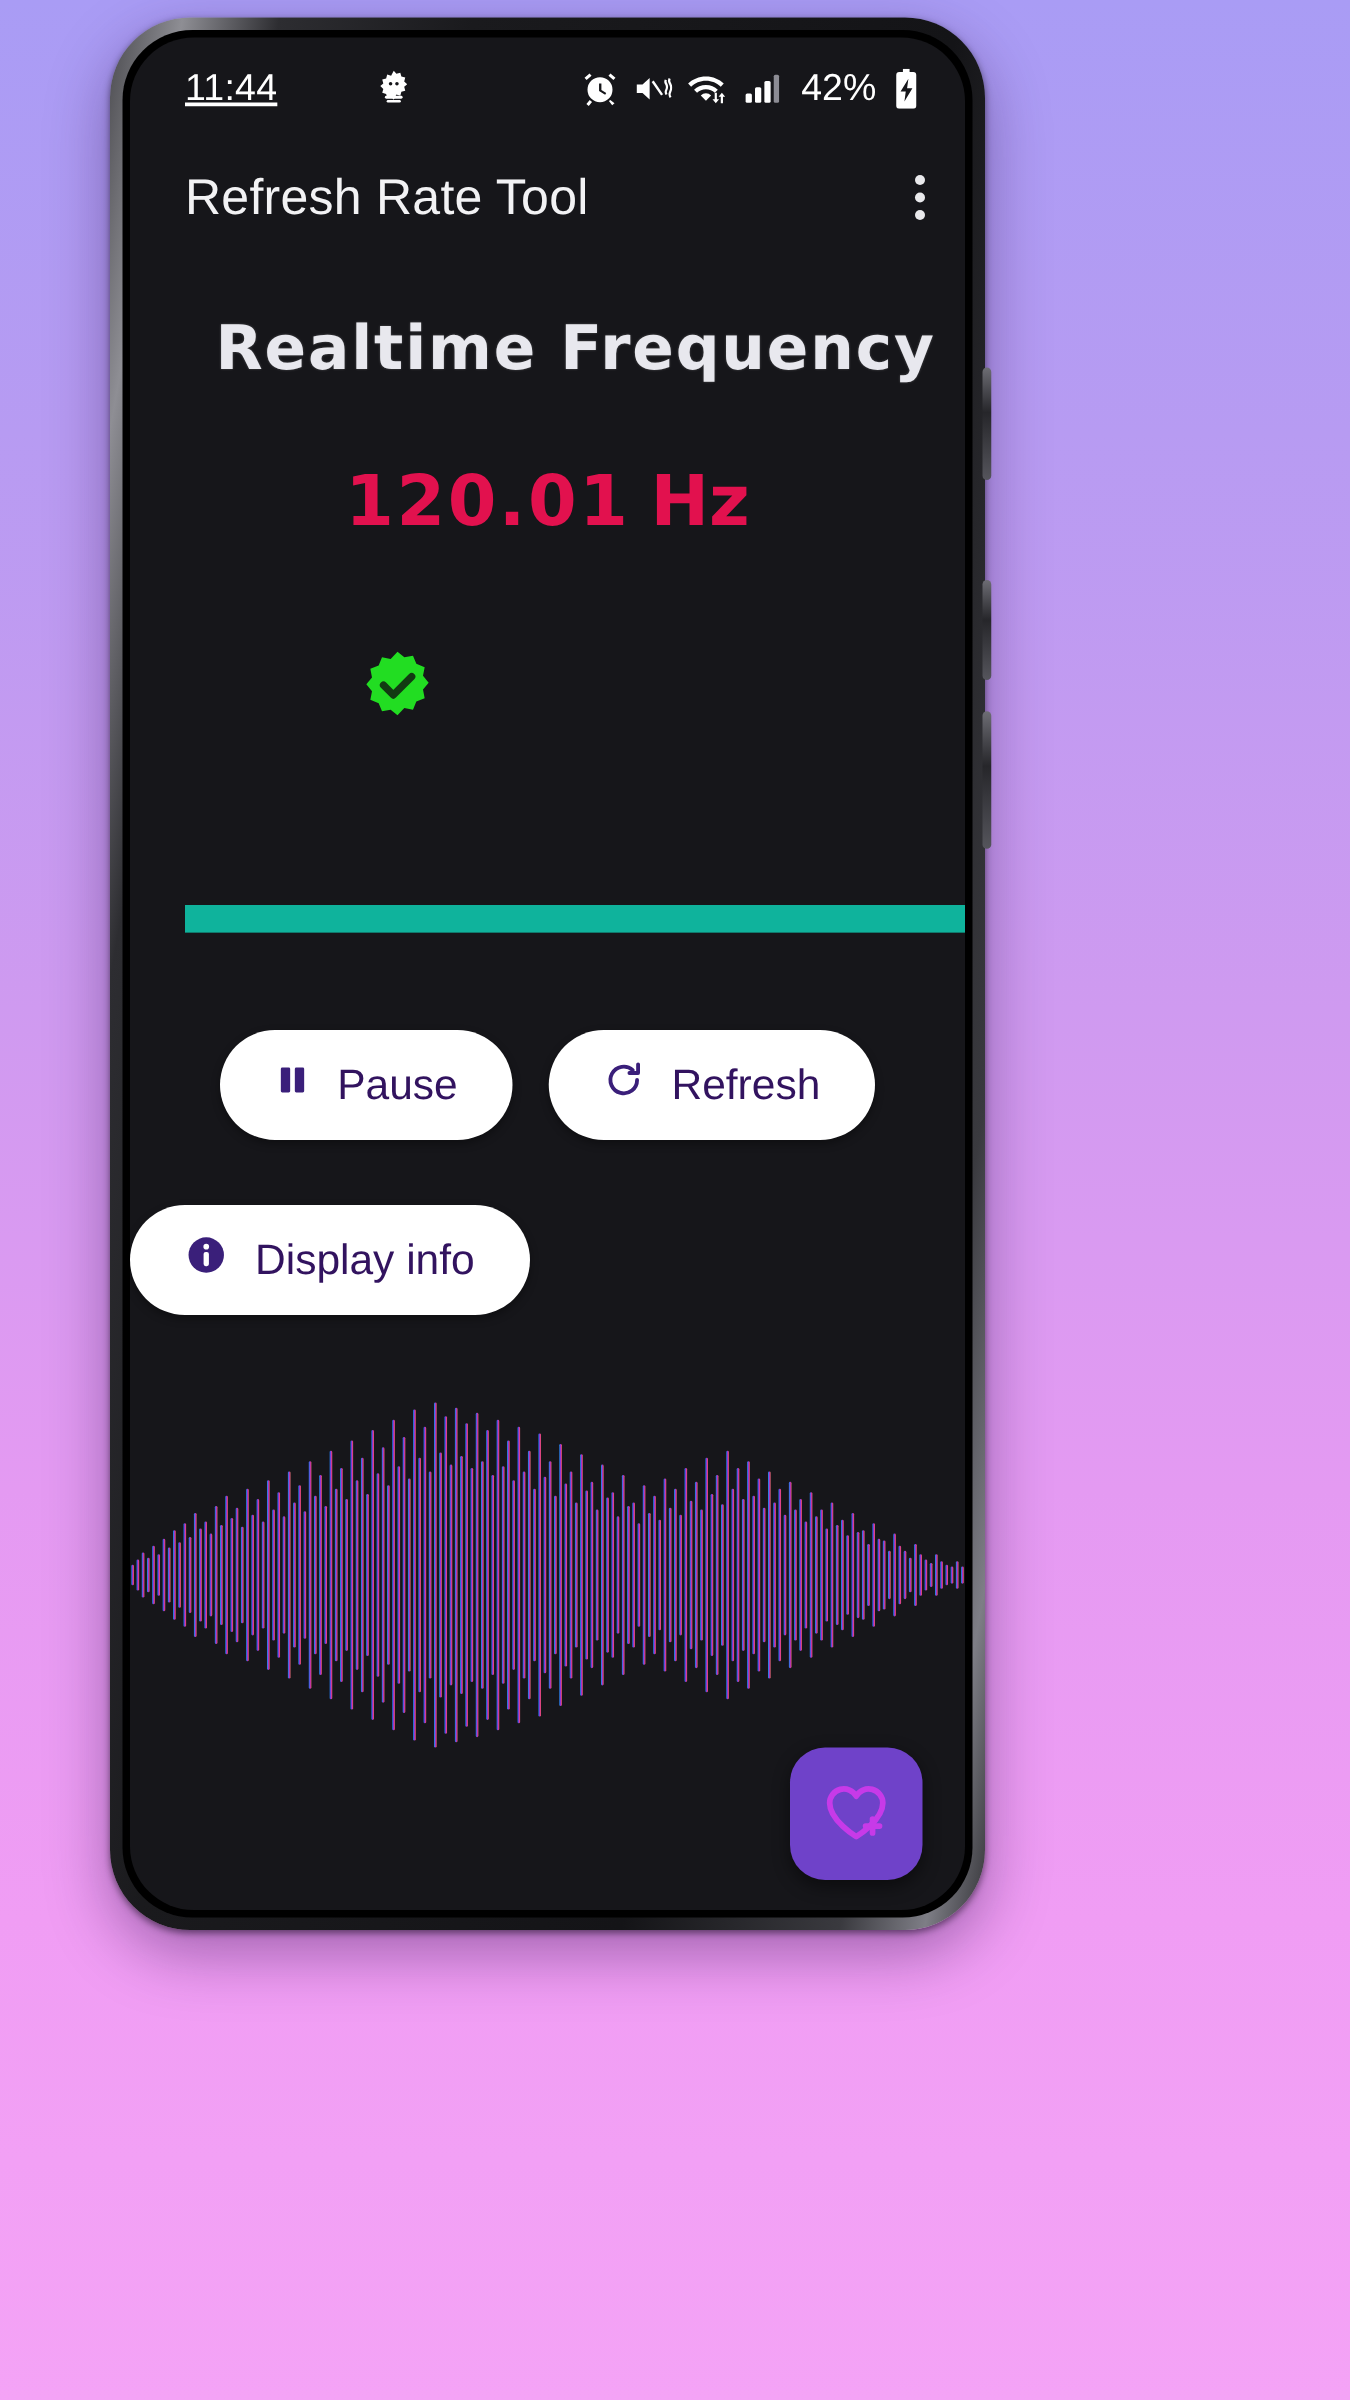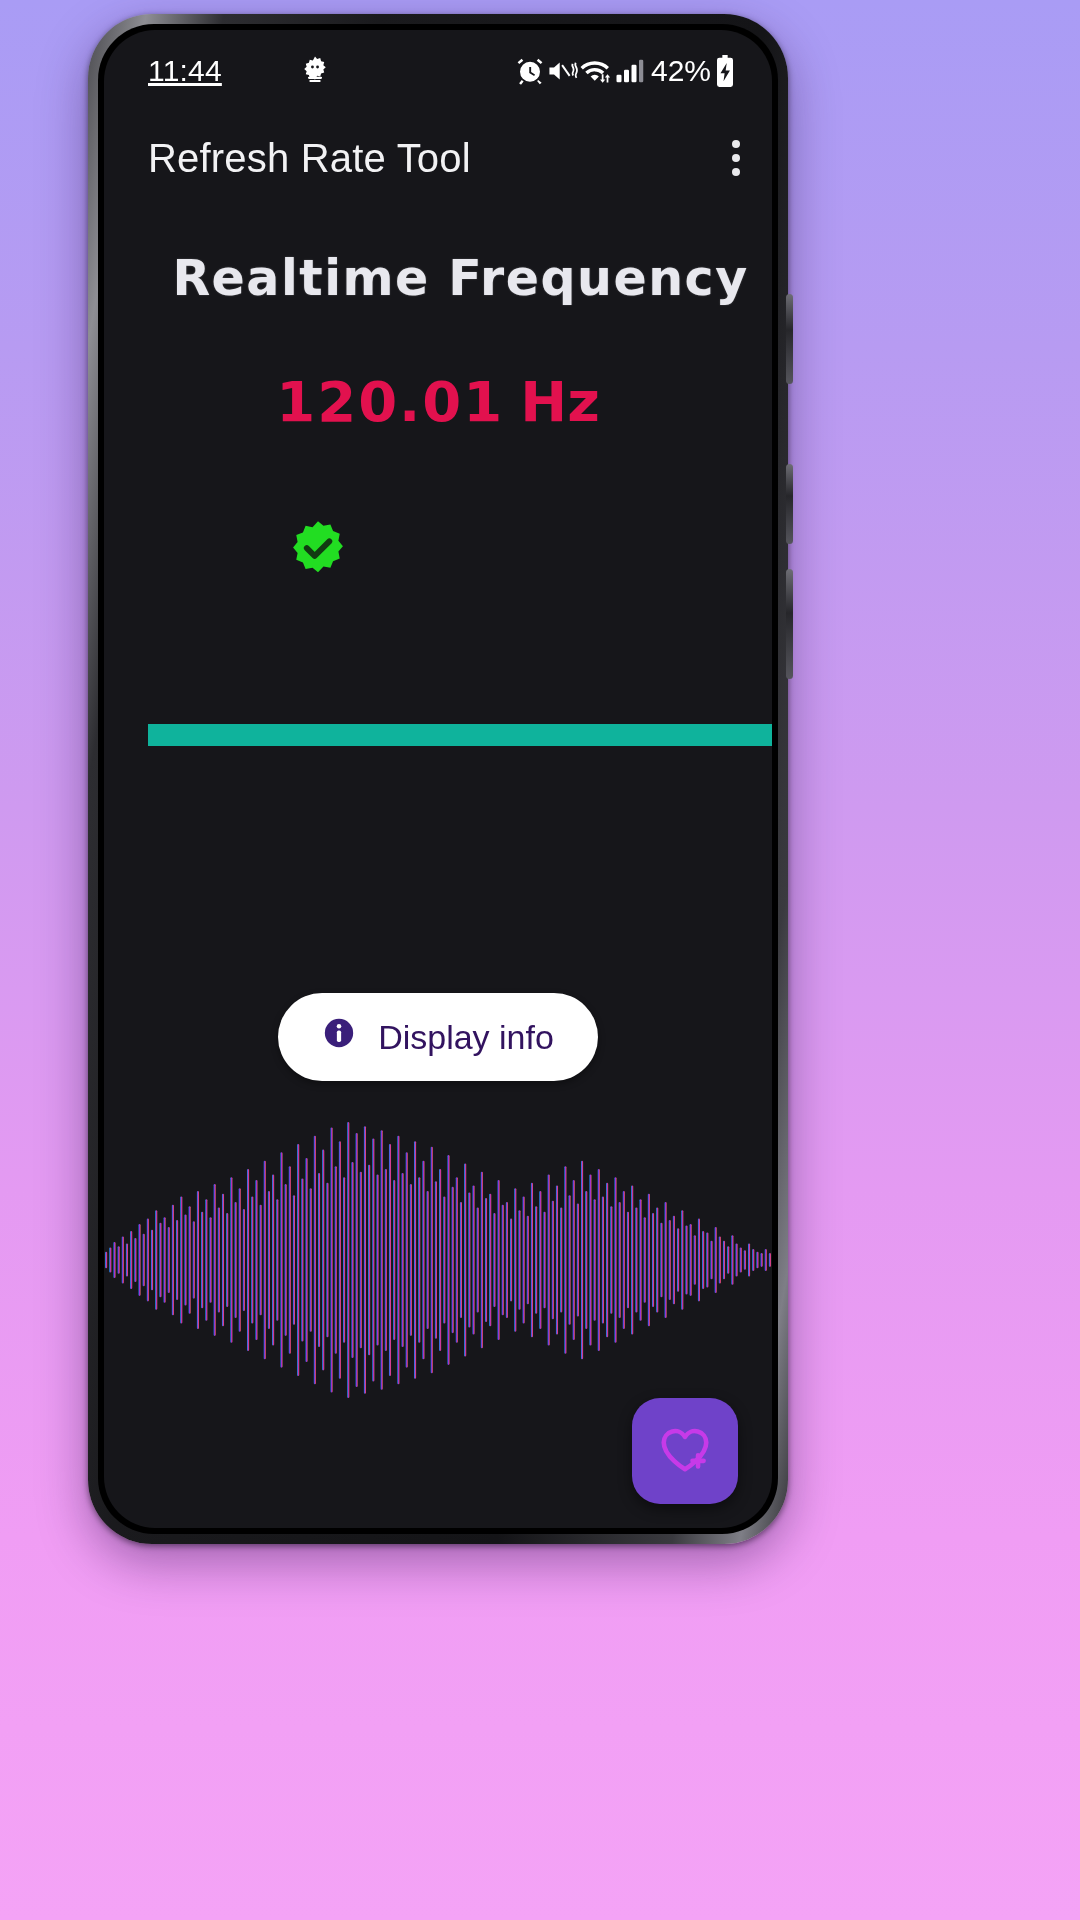--- a/index.html
+++ b/index.html
@@ -35,21 +35,21 @@
   }
 
   
   #status-bar{
     position:absolute; left:0; top:0; width:100%; height:82px;
     display:flex; align-items:center; justify-content:space-between;
     padding:0 34px 0 44px; color:#fff;
   }
   #status-left{ display:flex; align-items:center; gap:76px;text-decoration:underline; }
   #clock{ font-size:30px; font-weight:400; letter-spacing:.2px; }
-  #status-right{ display:flex; align-items:center; gap:1px; }
+  #status-right{ display:flex; align-items:center; gap:11px; }
   .sb-ico{ display:block; }
   #battery-pct{ font-size:30px; font-weight:500; margin-left:6px; }
 
   
   #app-bar{
     position:absolute; left:0; top:82px; width:100%; height:92px;
     display:flex; align-items:center; justify-content:space-between;
     padding:0 18px 0 44px;
   }
   #app-title{ color:#f2f2f4; font-size:40px; font-weight:400; letter-spacing:.2px; }
@@ -98,22 +98,22 @@
     position:absolute; left:0; top:0; height:100%;
     background:#0fb39c;
   }
 
   
   #btn-row-1{
     position:absolute; top:620px; left:0; width:100%;
     display:flex; justify-content:center; gap:29px;
   }
   #btn-row-2{
-    position:absolute; top:789px; left:0; width:100%;
-    display:flex; justify-content:center; gap:29px;
+    position:absolute; top:760px; left:0; width:100%;
+    display:flex; justify-content:flex-start; gap:29px;
   }
   .pill{
     background:#fff; border-radius:44px; border:none;
     height:88px; padding:0 44px;
     display:flex; align-items:center; gap:22px;
     color:#32135f; font-size:34px; font-weight:400;
     font-family:"Liberation Sans", sans-serif;
     box-shadow:0 3px 7px rgba(0,0,0,.35);
     cursor:pointer; white-space:nowrap;
   }
@@ -224,20 +224,41 @@
               <path fill="#22dd22" d="M24 2.5l4.1 3.4 5.2-1 2 4.9 5 2-1 5.2 3.4 4.1-3.4 4.1 1 5.2-5 2-2 4.9-5.2-1L24 40.7l-4.1-3.4-5.2 1-2-4.9-5-2 1-5.2-3.4-4.1 3.4-4.1-1-5.2 5-2 2-4.9 5.2 1z"></path>
               <path d="M15.6 22.6l5.9 5.9 11-11" fill="none" stroke="#123a12" stroke-width="4.4" stroke-linecap="round" stroke-linejoin="round"></path>
             </svg>
           </span>
         </div>
 
         <div id="progress-track">
           <div id="progress-fill" style="width: 100%;"></div>
         </div>
 
+        <div id="btn-row-1">
+          <button class="pill">
+            <span>
+              <svg width="28" height="30" viewBox="0 0 24 24" fill="#3a1f7a">
+                <rect x="4" y="3.5" width="6.4" height="17" rx="1"></rect>
+                <rect x="13.6" y="3.5" width="6.4" height="17" rx="1"></rect>
+              </svg>
+            </span>
+            <span>Pause</span>
+          </button>
+
+          <button class="pill">
+            <span>
+              <svg width="32" height="32" viewBox="0 0 24 24" fill="none" stroke="#3a1f7a" stroke-width="2.3" stroke-linecap="round">
+                <path d="M20 12a8 8 0 1 1-2.6-5.9"></path>
+                <path d="M20.6 2.6v5.2h-5.2" stroke-linejoin="round"></path>
+              </svg>
+            </span>
+            <span>Refresh</span>
+          </button>
+        </div>
 
         <div id="btn-row-2">
           <button class="pill">
             <span>
               <svg width="34" height="34" viewBox="0 0 24 24">
                 <circle cx="12" cy="12" r="10" fill="#3a1f7a"></circle>
                 <circle cx="12" cy="7.3" r="1.6" fill="#fff"></circle>
                 <rect x="10.5" y="10.3" width="3" height="8" rx="1.2" fill="#fff"></rect>
               </svg>
             </span>

